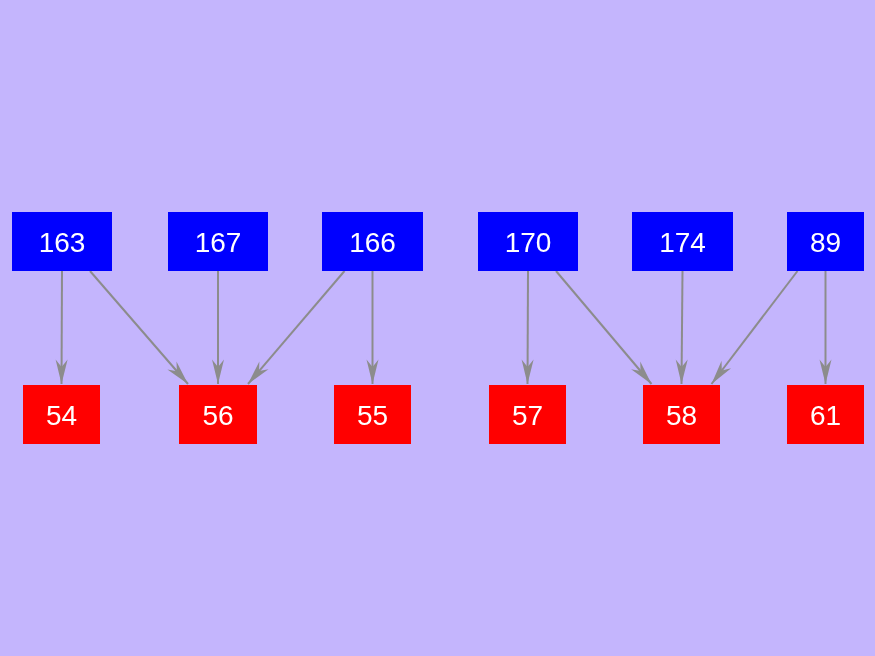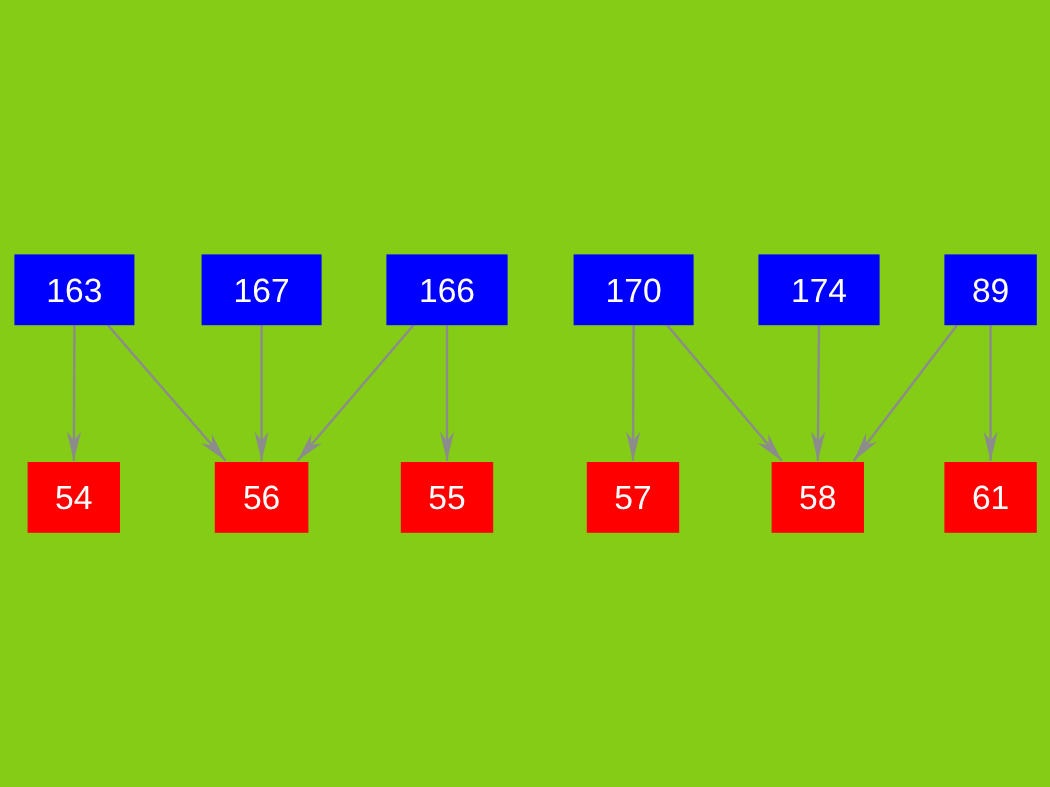--- a/index.html
+++ b/index.html
@@ -5,21 +5,21 @@
   html, body {
     margin: 0;
     padding: 0;
     background: #ffffff;
     font-family: "Liberation Sans", sans-serif;
   }
   #canvas-wrap {
     position: relative;
     width: 875px;
     height: 656px;
-    background: #84cc16;
+    background: #c4b5fd;
     overflow: hidden;
   }
   svg text {
     font-family: "Liberation Sans", sans-serif;
     font-size: 28px;
     fill: #ffffff;
   }
 </style>
 </head>
 <body>

